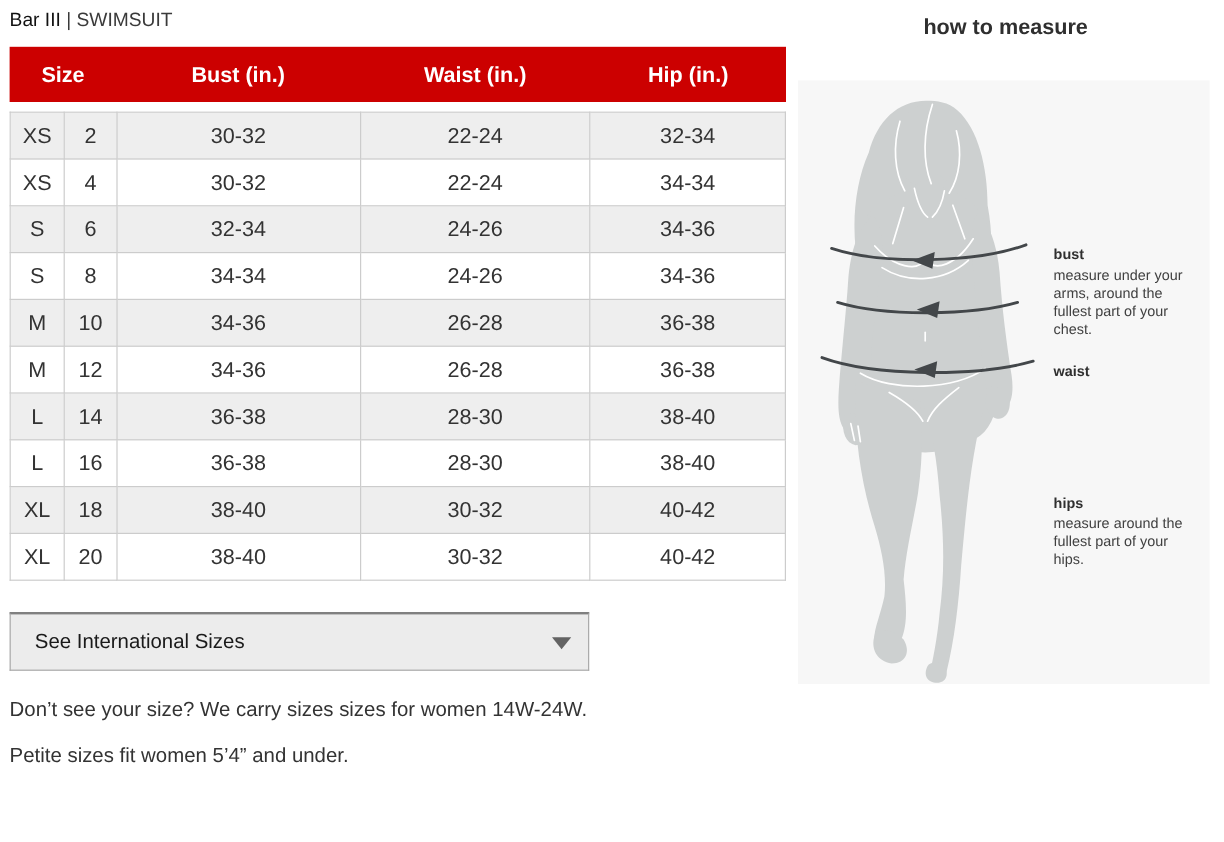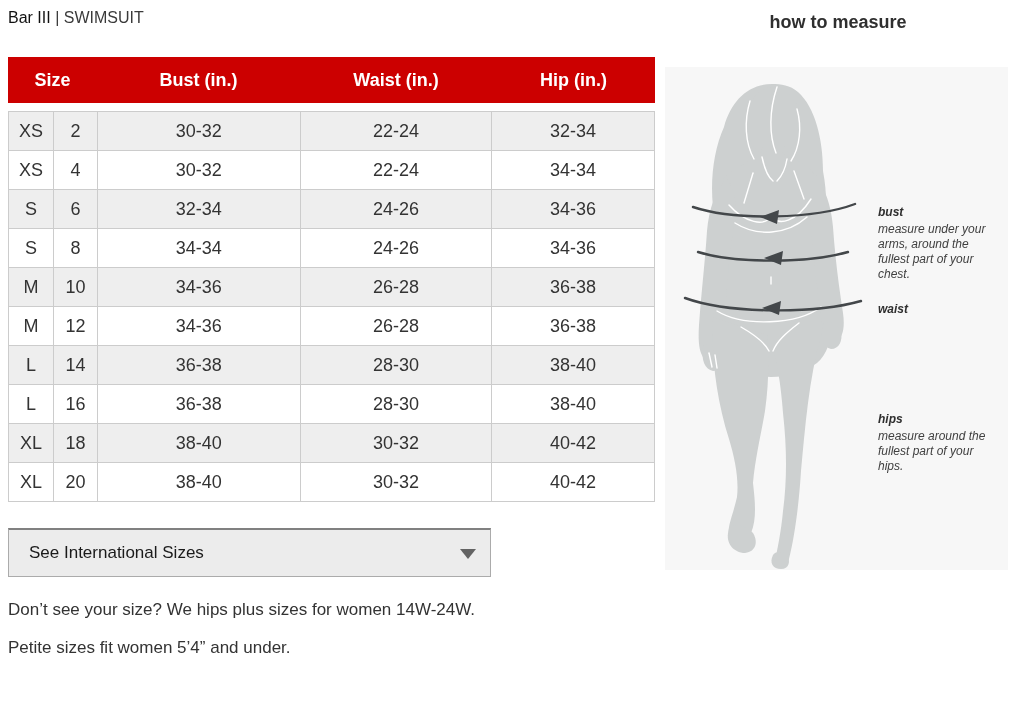--- a/index.html
+++ b/index.html
@@ -5,21 +5,21 @@
   * { margin:0; padding:0; box-sizing:border-box; }
   html,body { width:1020px; height:702px; background:#ffffff; overflow:hidden;
               font-family:"Liberation Sans", sans-serif; }
 
   
   .left-col { position:absolute; left:8px; top:8px; width:647px; }
 
   .brand-line { font-size:16px; color:#3a3a3a; height:20px; line-height:20px; }
   .brand-line .brand { font-weight:normal; color:#111; }
 
-  .thead-red { margin-top:29px; height:46px; background:#cc0000; display:flex;
+  .thead-red { margin-top:11px; height:46px; background:#cc0000; display:flex;
                align-items:center; color:#fff; font-weight:bold; font-size:18px; }
   .thead-red .hc { text-align:center; }
   .hc.c-size  { width:89px; }
   .hc.c-bust  { width:203px; }
   .hc.c-waist { width:192px; }
   .hc.c-hip   { width:163px; }
 
   table.size-table { margin-top:8px; width:647px; border-collapse:collapse;
                      font-size:18px; color:#333;border-radius:17px; }
   table.size-table td { border:1px solid #cccccc; height:39px; text-align:center;
@@ -46,21 +46,21 @@
   
   .right-col { position:absolute; left:665px; top:0; width:343px; height:600px; }
   .htm-title { margin:12px 0 0 3px; font-size:18px; font-weight:bold; color:#2f2f2f;text-align:center; }
 
   .measure-box { position:absolute; left:0; top:67px; width:343px; height:503px;
                  background:#f7f7f7; }
   .figure-svg { position:absolute; left:0; top:0; }
 
   .measure-text { position:absolute; left:213px; top:0; width:124px;
                   font-size:12px; line-height:15px; color:#404040; }
-  .measure-section { position:absolute; left:0; width:124px;font-style:italic; }
+  .measure-section { position:absolute; left:0; width:124px; }
   .measure-section .mlabel { font-weight:bold; color:#2f2f2f; margin-bottom:2px; }
 </style>
 </head>
 <body>
 
 <div class="left-col">
 
   <div class="brand-line">
     <span class="brand">Bar III</span>
     <span>|</span>
@@ -148,21 +148,21 @@
         </tr>
       </tbody>
   </table>
 
   <div class="intl-select">
     <span>See International Sizes</span>
     <span class="caret"></span>
   </div>
 
   <div class="notes">
-    <div class="note-line">Don’t see your size? We hips plus sizes for women 14W-24W.</div>
+    <div class="note-line">Don’t see your size? We carry sizes sizes for women 14W-24W.</div>
     <div class="note-line">Petite sizes fit women 5’4” and under.</div>
   </div>
 
 </div>
 
 <div class="right-col">
 
   <div class="htm-title">how to measure</div>
 
   <div class="measure-box">

